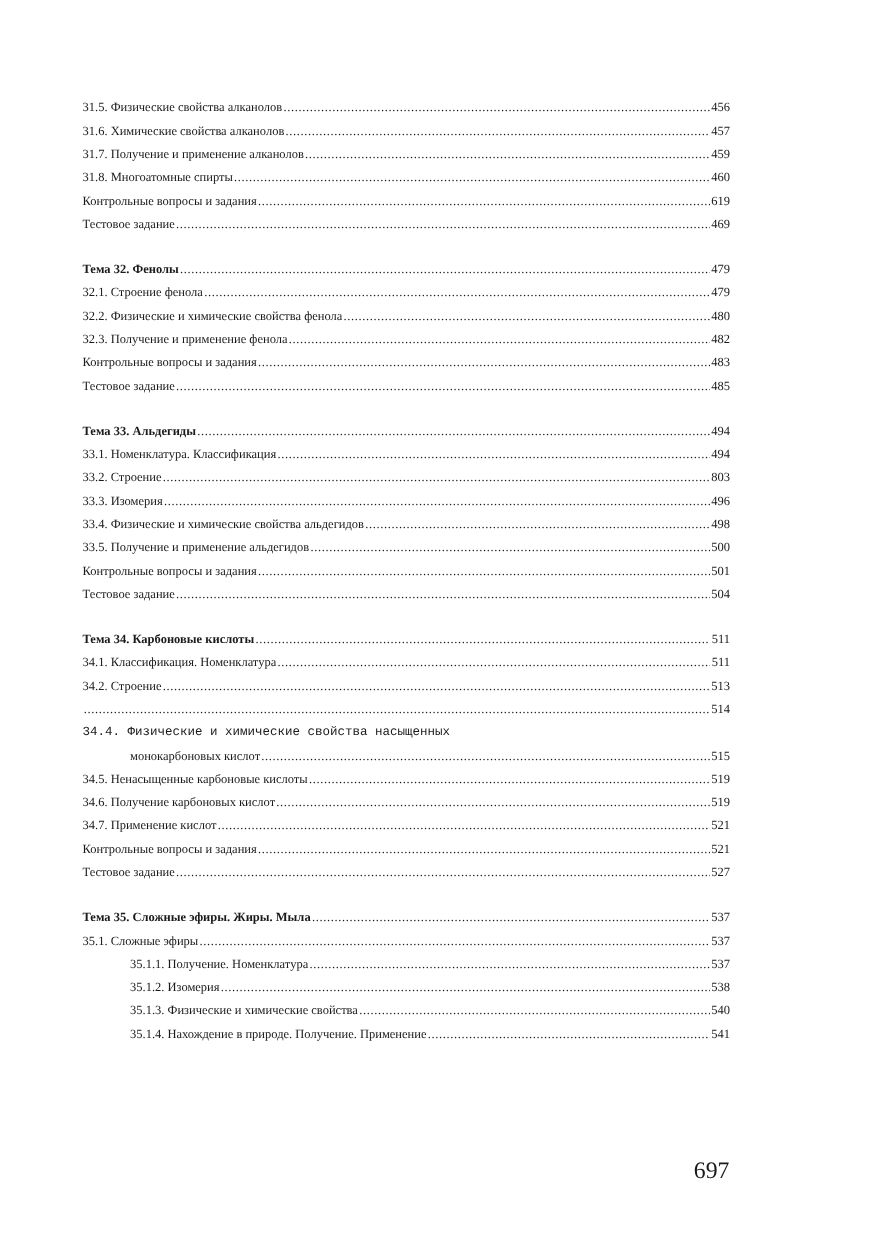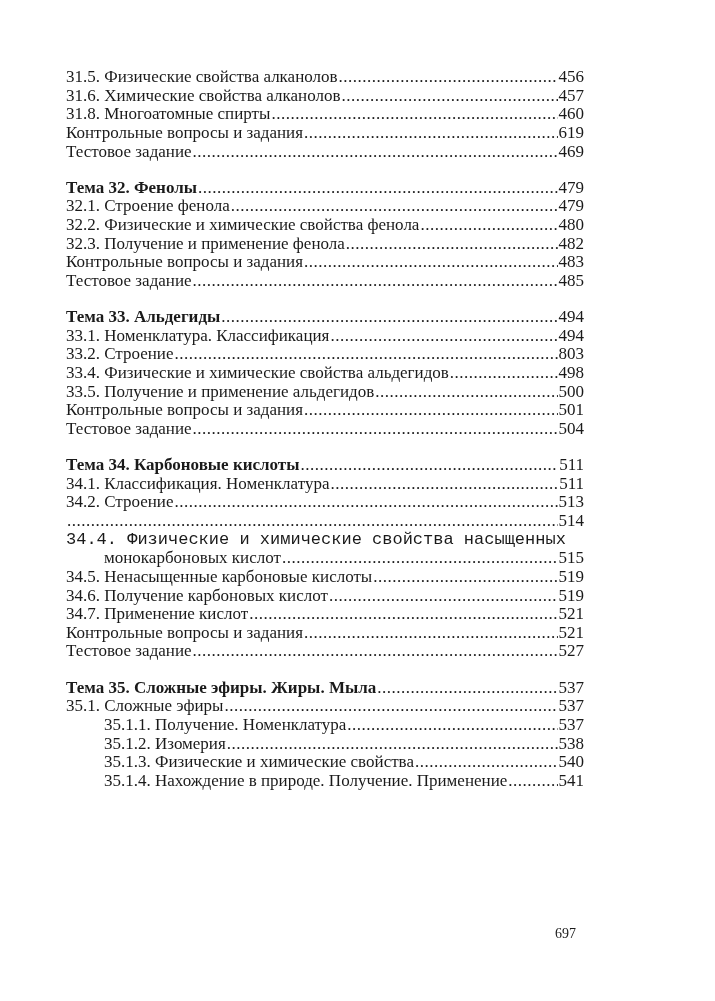--- a/index.html
+++ b/index.html
@@ -2,61 +2,66 @@
 <html><head>
 <meta charset="utf-8">
 <style>
   html, body { margin: 0; padding: 0; background: #ffffff; }
   body {
     width: 715px; height: 1001px; position: relative; overflow: hidden;
     font-family: "Liberation Serif", "DejaVu Serif", serif;
     color: #1a1a1a;
   }
   .toc {
-    position: absolute; left: 66px; top: 68px; width: 518px;
-    font-size: 17px; line-height: 18.65px;
+    position: absolute; left: 66px; top: 78px; width: 518px;
+    font-size: 10px; line-height: 18.65px;
   }
   .section { margin-bottom: 17.5px; }
   .row {
     display: flex; align-items: baseline; white-space: nowrap; height: 18.65px;
   }
   .row.bold { font-weight: bold; justify-content: center; }
   .row.indent { padding-left: 38px; justify-content: center; }
   .row.cont-first { height: 18.65px; font-family: Liberation Mono, monospace; }
   .title { flex: 0 0 auto; }
   .dots {
     flex: 1 1 auto; overflow: hidden; margin: 0 1px;
     font-weight: normal; letter-spacing: 0.5px;
   }
   .dots::before {
     content: "................................................................................................................................................................................................................................";
   }
   .page { flex: 0 0 auto; font-weight: normal; }
   .page-number {
     position: absolute; left: 555px; top: 926px;
-    font-size: 14px; color: #1a1a1a;
+    font-size: 19px; color: #1a1a1a;
   }
 </style>
 </head>
 <body>
 
 <div class="toc">
 
   <div class="section">
     <div class="row">
         <span class="title">31.5. Физические свойства алканолов</span>
         <span class="dots"></span>
         <span class="page">456</span>
       </div>
     <div class="row">
         <span class="title">31.6. Химические свойства алканолов</span>
         <span class="dots"></span>
         <span class="page">457</span>
       </div>
     <div class="row">
+        <span class="title">31.7. Получение и применение алканолов</span>
+        <span class="dots"></span>
+        <span class="page">459</span>
+      </div>
+    <div class="row">
         <span class="title">31.8. Многоатомные спирты</span>
         <span class="dots"></span>
         <span class="page">460</span>
       </div>
     <div class="row">
         <span class="title">Контрольные вопросы и задания</span>
         <span class="dots"></span>
         <span class="page">619</span>
       </div>
     <div class="row">
@@ -107,20 +112,25 @@
       </div>
     <div class="row">
         <span class="title">33.1. Номенклатура. Классификация</span>
         <span class="dots"></span>
         <span class="page">494</span>
       </div>
     <div class="row">
         <span class="title">33.2. Строение</span>
         <span class="dots"></span>
         <span class="page">803</span>
+      </div>
+    <div class="row">
+        <span class="title">33.3. Изомерия</span>
+        <span class="dots"></span>
+        <span class="page">496</span>
       </div>
     <div class="row">
         <span class="title">33.4. Физические и химические свойства альдегидов</span>
         <span class="dots"></span>
         <span class="page">498</span>
       </div>
     <div class="row">
         <span class="title">33.5. Получение и применение альдегидов</span>
         <span class="dots"></span>
         <span class="page">500</span>

